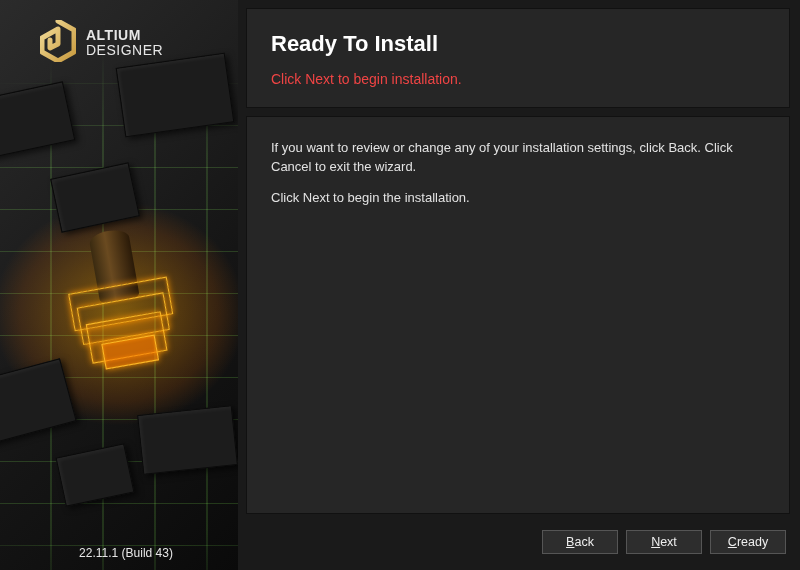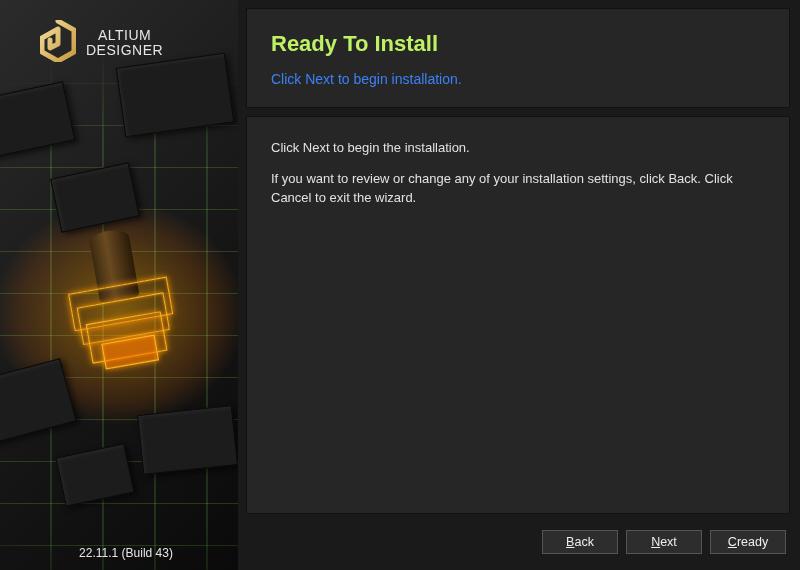--- a/index.html
+++ b/index.html
@@ -45,30 +45,30 @@
     box-shadow: 0 0 6px rgba(255,150,0,0.9), inset 0 0 4px rgba(255,150,0,0.7);
   }
   .gb1 { left:0;  top:55px;  width:100px; height:38px; }
   .gb2 { left:6px; top:70px; width:88px;  height:38px; }
   .gb3 { left:12px; top:88px; width:76px; height:40px; background: rgba(255,140,0,0.25); }
   .gb4 { left:24px; top:110px; width:54px; height:26px; background: rgba(255,120,0,0.55); box-shadow:0 0 14px 4px rgba(255,110,0,0.8); border-color:#ffcf60; }
 
   
   .logo { position:absolute; top:20px; left:40px; display:flex; align-items:center; gap:10px; z-index:5; }
   .logo-text { line-height:1.05; letter-spacing:0.5px; }
-  .logo-text .l1 { font-size:14px; font-weight:400; color:#e6e6e6;text-align:center; }
+  .logo-text .l1 { font-size:14px; font-weight:700; color:#e6e6e6; }
   .logo-text .l2 { font-size:14px; font-weight:300; color:#e6e6e6; }
   .version { position:absolute; bottom:10px; left:14px; right:0; text-align:center; font-size:12px; color:#e6e6e6; z-index:5; }
 
   
   .main { flex:1; height:570px; padding:8px 10px 8px 8px; display:flex; flex-direction:column; gap:8px; background:#1a1a1a; }
   .panel { background:#262626; border:1px solid #111; }
   .header-panel { padding:22px 24px 20px; }
-  .header-panel h1 { font-size:22px; font-weight:700; color:#bef264; margin-bottom:14px; }
-  .header-panel p { font-size:14px; color:#3b82f6; }
+  .header-panel h1 { font-size:22px; font-weight:700; color:#ffffff; margin-bottom:14px; }
+  .header-panel p { font-size:14px; color:#ef4444; }
   .body-panel { flex:1; padding:22px 24px; font-size:13px; line-height:1.45; color:#e2e2e2; }
   .body-panel p { margin-bottom:12px; }
 
   .button-row { height:40px; display:flex; justify-content:flex-end; align-items:center; gap:8px; padding-right:4px; }
   .btn {
     width:76px; height:24px; font-size:12.5px; color:#eee; background:#2d2d2d;
     border:1px solid #555; cursor:pointer; font-family:inherit;
     display:flex; align-items:center; justify-content:center;
   }
   .btn .ul { text-decoration: underline; text-underline-offset:1px; }
@@ -114,22 +114,22 @@
 </div>
 
 <div class="main">
 
   <div class="panel header-panel">
     <h1>Ready To Install</h1>
     <p>Click Next to begin installation.</p>
   </div>
 
   <div class="panel body-panel">
+    <p>If you want to review or change any of your installation settings, click Back. Click Cancel to exit the wizard.</p>
     <p>Click Next to begin the installation.</p>
-    <p>If you want to review or change any of your installation settings, click Back. Click Cancel to exit the wizard.</p>
   </div>
 
   <div class="button-row">
     <button class="btn">
       <span class="ul">B</span>
         <span>ack</span>
     </button>
     <button class="btn">
       <span class="ul">N</span>
         <span>ext</span>

